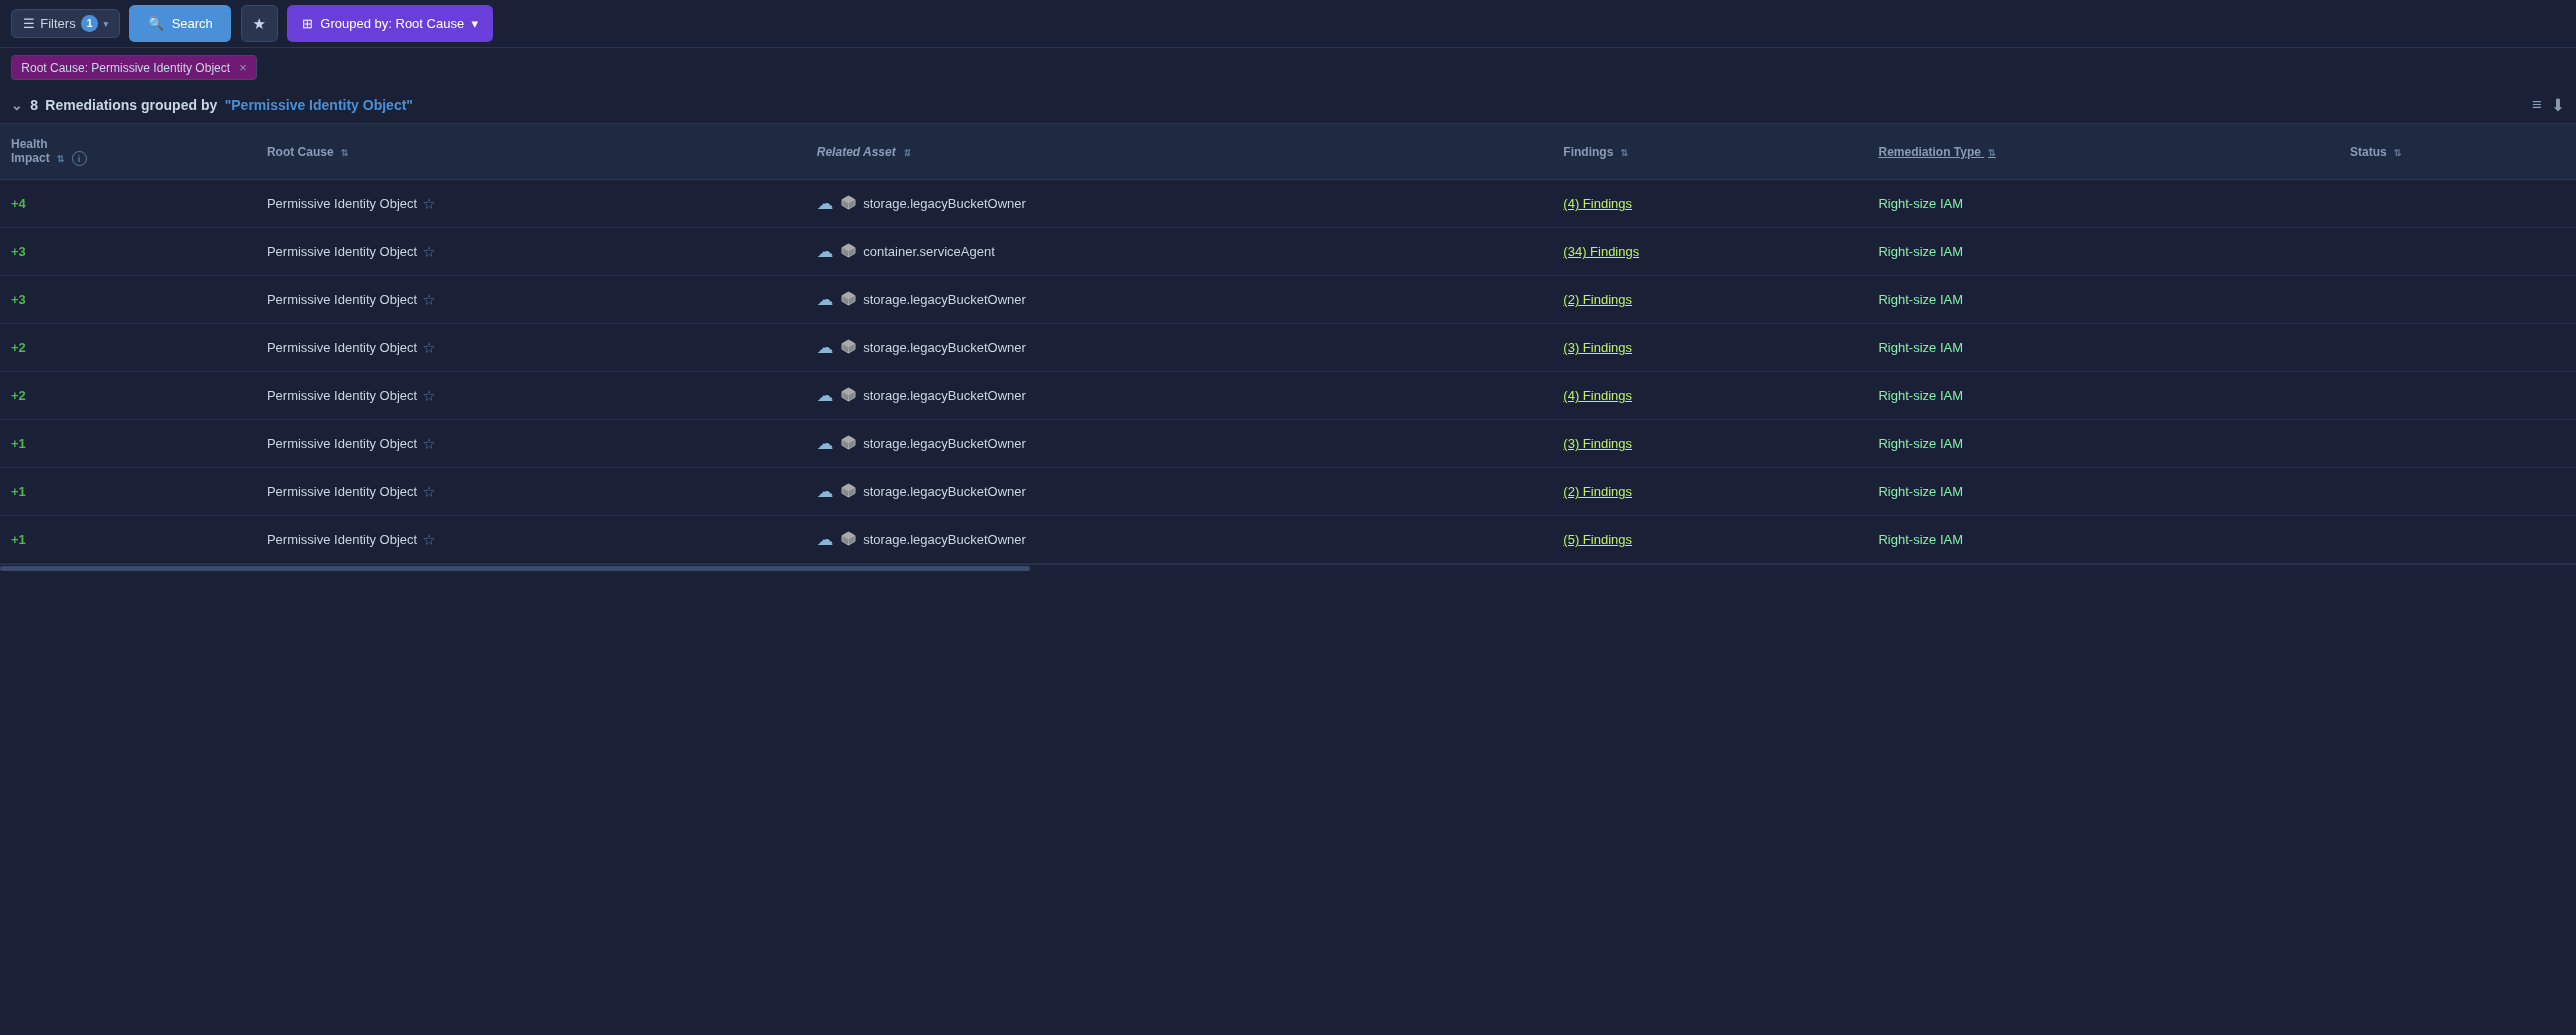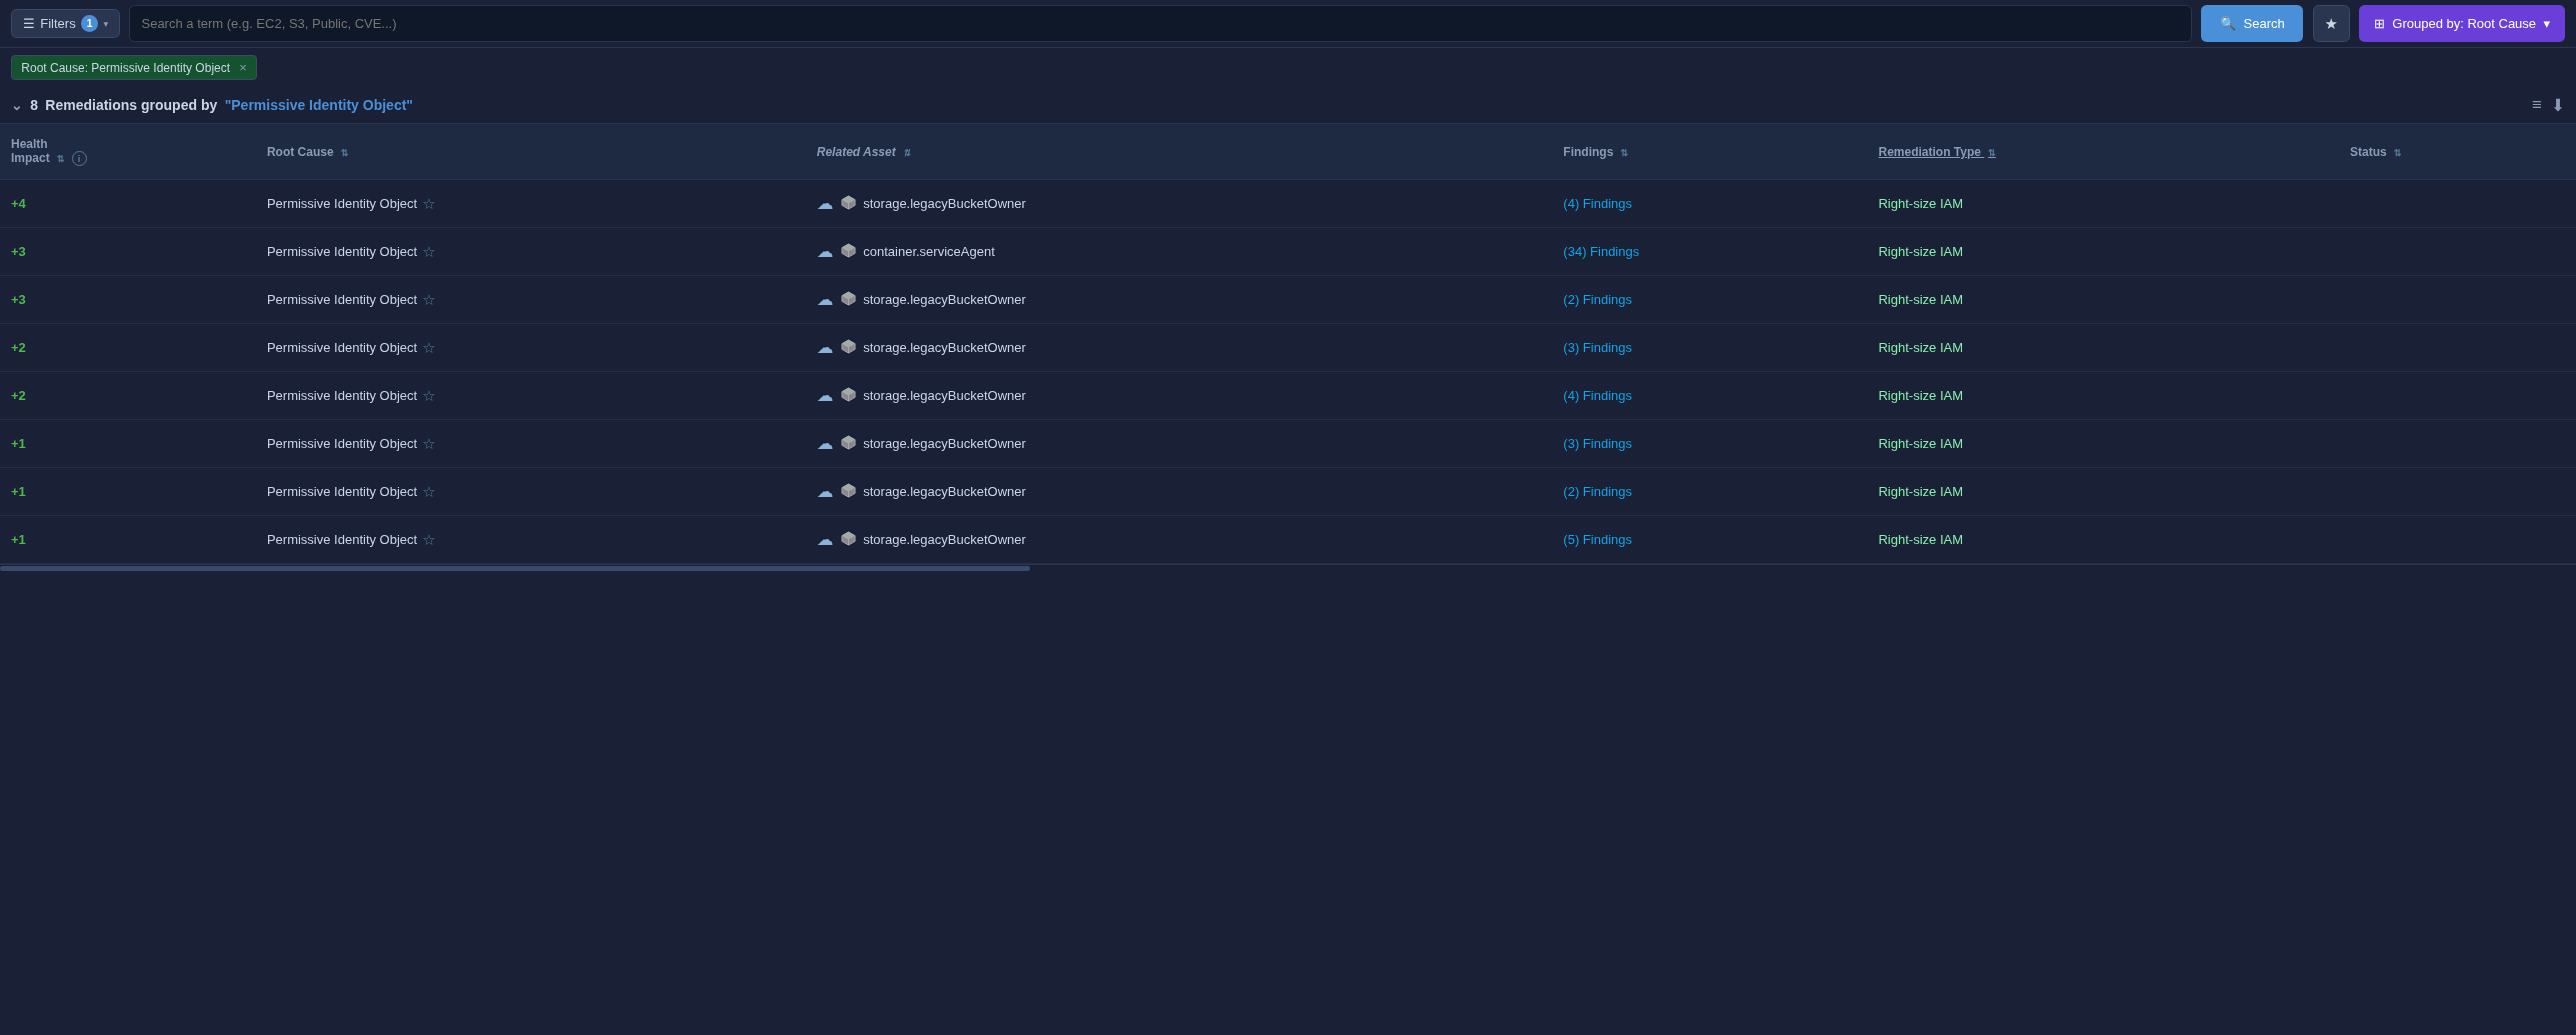--- a/index.html
+++ b/index.html
@@ -109,21 +109,21 @@
       display: flex;
       align-items: center;
       gap: 9.3px;
       padding: 7.4px 11px;
       background: #1a2035;
     }
     .filter-tag {
       display: flex;
       align-items: center;
       gap: 5.6px;
-      background: #14532d;
+      background: #701a75;
       border: 0.9px solid #3a4a6a;
       border-radius: 3.7px;
       padding: 3.7px 9.3px;
       font-size: 12px;
       color: #c8d6e5;
     }
     .filter-tag .close-x {
       cursor: pointer;
       color: #8a9bb5;
       font-size: 13px;
@@ -238,21 +238,21 @@
     }
     .cloud-icon {
       color: #8ab4d9;
       font-size: 16.7px;
     }
     .cube-icon {
       color: #c0c0c0;
       font-size: 15px;
     }
 
-    .findings-cell { color: #0ea5e9; }
+    .findings-cell { color: #bef264; text-decoration: underline; }
     .remediation-cell { color: #86efac; }
 
     
     .table-wrap::-webkit-scrollbar { height: 5.6px; }
     .table-wrap::-webkit-scrollbar-track { background: #1a2035; }
     .table-wrap::-webkit-scrollbar-thumb { background: #3a4a6a; border-radius: 2.8px; }
 
     
     .scroll-bar {
       height: 7.4px;
@@ -274,23 +274,20 @@
 <body>
 
 <div class="toolbar">
   <button class="filters-btn">
     <span>☰</span>
     <span>Filters</span>
     <span class="filter-badge">1</span>
     <span class="chevron-icon">▾</span>
   </button>
 
-  <div class="search-container">
-    <input type="text" placeholder="Search a term (e.g. EC2, S3, Public, CVE...)" style="">
-  </div>
 
   <button class="search-btn">
     <span>🔍</span>
     <span>Search</span>
   </button>
 
   <button class="star-btn">
     <span>★</span>
   </button>
 

